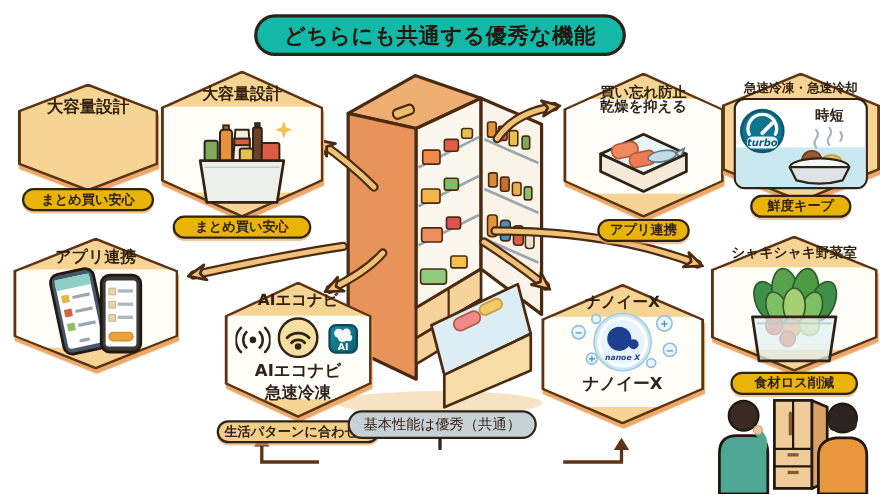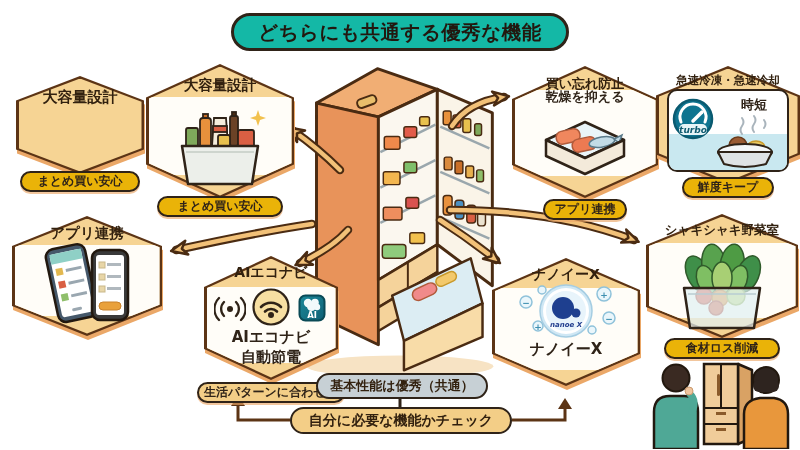--- a/index.html
+++ b/index.html
@@ -16,21 +16,21 @@
   .feat{position:absolute;left:0;right:0;text-align:center;font-weight:bold;color:#2F2318;z-index:2;white-space:nowrap}
   .pill{position:absolute;left:50%;transform:translateX(-50%);background:#eab308;border:2.5px solid #2F2318;border-radius:999px;
         font-weight:bold;color:#2F2318;white-space:nowrap;display:flex;align-items:center;justify-content:center;z-index:8;
         box-shadow:0 2px 0 rgba(235,168,104,.65)}
   .pill.tan{background:#F3CE87}
   .icon{position:absolute;z-index:3}
   #title-banner{position:absolute;left:231px;top:13px;width:338px;height:38px;background:#14b8a6;border:3px solid #2F2318;
         border-radius:20px;display:flex;align-items:center;justify-content:center;font-size:19.5px;font-weight:bold;
         letter-spacing:.5px;z-index:9;color:#22180F}
   #footer-note{position:absolute;left:316px;top:373px;width:172px;height:26px;background:#C7D0D5;border:2.5px solid #2F2318;
-        border-radius:14px;display:flex;align-items:center;justify-content:center;font-size:13px;font-weight:bold;z-index:7}
+        border-radius:14px;display:flex;align-items:center;justify-content:center;font-size:13px;font-weight:normal;z-index:7}
   #footer-check{position:absolute;left:290px;top:407px;width:222px;height:27px;background:#F3CE87;border:2.5px solid #2F2318;
         border-radius:15px;display:flex;align-items:center;justify-content:center;font-size:14px;font-weight:bold;z-index:7}
   svg{display:block}
 </style>
 </head>
 <body>
 
 <div id="page">
 
   <div id="title-banner">
@@ -229,21 +229,21 @@
       <rect x="1.5" y="1.5" width="25" height="25" rx="6" fill="url(#tg)" stroke="#0A4A56" stroke-width="2"></rect>
       <g fill="#F2FAFB">
           <circle cx="10" cy="9" r="4.2"></circle>
           <circle cx="17" cy="8.5" r="3.8"></circle>
           <circle cx="13.5" cy="12.5" r="4.5"></circle>
           <circle cx="19" cy="13" r="3.2"></circle>
         </g>
       <text x="14" y="24" text-anchor="middle" font-size="8.5" font-weight="bold" fill="#FFFFFF">AI</text>
     </svg>
     <div class="feat" style="top:72px;font-size:15px">AIエコナビ</div>
-    <div class="feat" style="top:92px;font-size:15px">自動節電</div>
+    <div class="feat" style="top:92px;font-size:15px">急速冷凍</div>
     <div class="pill tan" style="top:126px;width:148px;height:21px;font-size:12px">生活パターンに合わせる</div>
   </div>
 
   <div class="badge" style="left:512px;top:66px;width:146px;height:155px">
     <div class="hexwrap" style="height:132px">
         <div class="hex">
           <div class="hex-in">
             <div class="band" style="top:17%;bottom:15%"></div>
           </div>
         </div>
@@ -346,23 +346,20 @@
       <circle cx="50" cy="29" r="21.5" fill="#E8F4FB" stroke="#FFFFFF" stroke-width="3"></circle>
       <circle cx="47" cy="26" r="11" fill="#1E3F8F"></circle>
       <circle cx="60" cy="31" r="4.5" fill="#1E3F8F"></circle>
       <text x="50" y="45" text-anchor="middle" font-size="7" font-weight="bold" font-style="italic" fill="#24408F">nanoe X</text>
     </svg>
     <div class="feat" style="top:82px;font-size:15px">ナノイーX</div>
   </div>
 
   <div id="footer-note">
     <span>基本性能は優秀（共通）</span>
-  </div>
-  <div id="footer-check">
-    <span>自分に必要な機能かチェック</span>
   </div>
 
   <svg class="abs" style="left:632px;top:354px;z-index:6" width="160" height="95" viewBox="0 0 160 95">
     <path d="M106,10 L120,16 L120,84 L106,90 Z" fill="#D9A264" stroke="#22180F" stroke-width="2.5" stroke-linejoin="round"></path>
     <rect x="72" y="10" width="34" height="80" fill="#F0CC9A" stroke="#22180F" stroke-width="2.5"></rect>
     <path d="M89,10 L89,54 M72,54 L106,54 M72,70 L106,70" stroke="#22180F" stroke-width="2"></path>
     <rect x="85" y="20" width="3" height="22" rx="1.5" fill="#8A5A2A"></rect>
     <rect x="84" y="58" width="10" height="3" fill="#8A5A2A"></rect>
       <rect x="84" y="74" width="10" height="3" fill="#8A5A2A"></rect>
     <circle cx="44" cy="24" r="13.5" fill="#3A2A22" stroke="#22180F" stroke-width="2"></circle>

